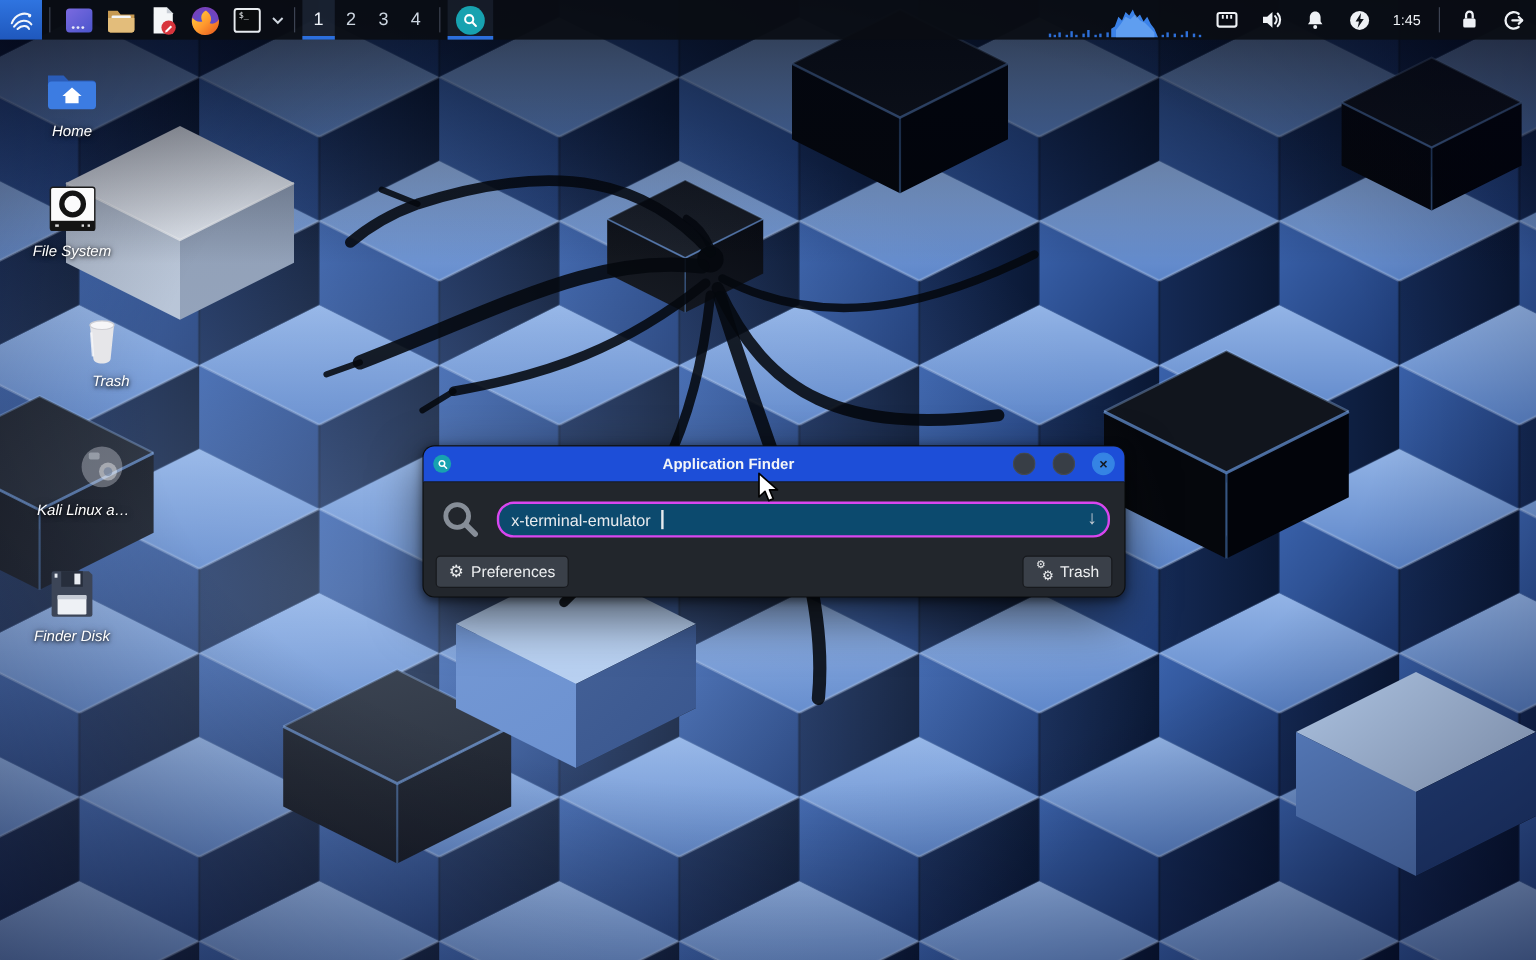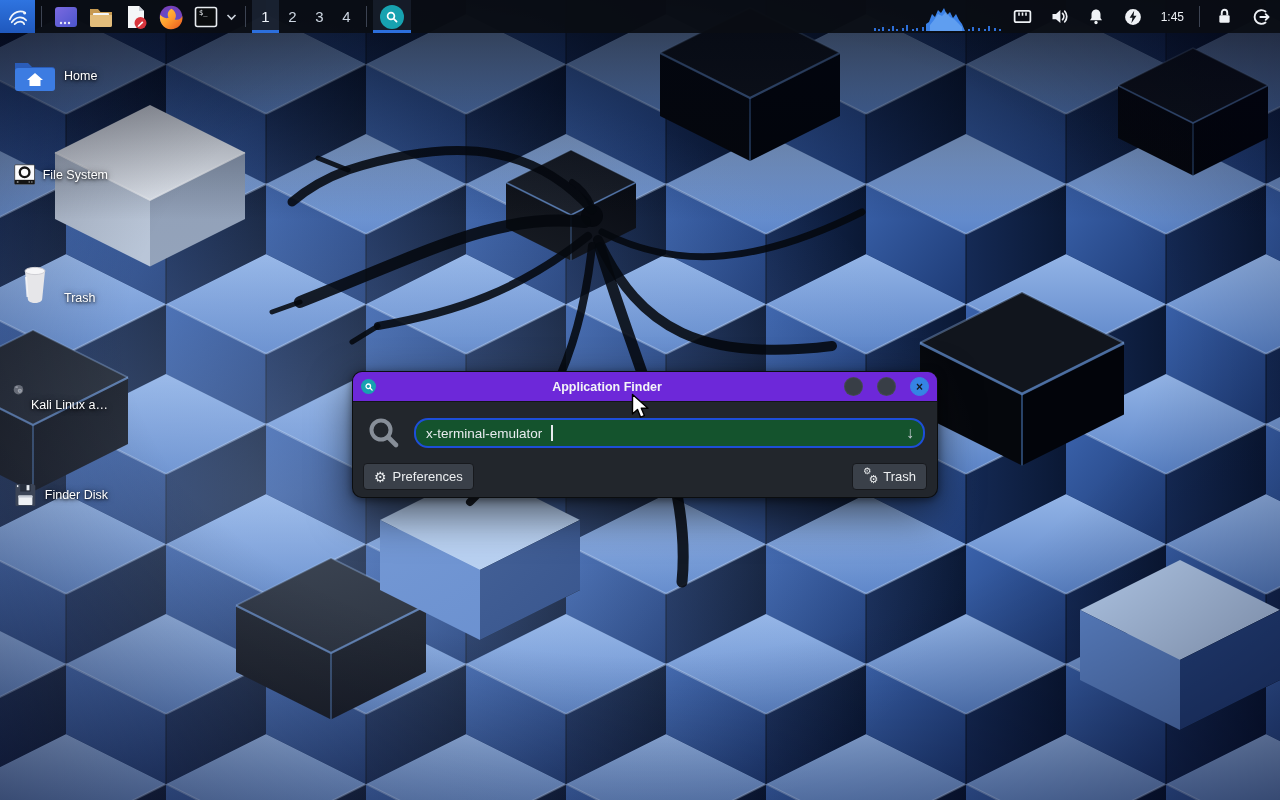--- a/index.html
+++ b/index.html
@@ -28,41 +28,41 @@
   .af-badge{width:24px;height:24px;border-radius:50%;background:#17a2b0;
     display:grid;place-items:center;}
   .af-badge.small{width:15px;height:15px;}
   .p-spacer{flex:1;}
   .cpu{display:flex;align-items:flex-end;}
   .status-icon{width:37px;display:grid;place-items:center;cursor:pointer;}
   .clock{display:flex;align-items:center;padding:0 9px;color:#eef1f5;
     font-size:12px;cursor:pointer;}
 
   
-  .dicon{position:absolute;left:12px;width:96px;display:flex;flex-direction:row;
-    align-items:center;gap:6px;cursor:pointer;}
+  .dicon{position:absolute;left:12px;width:96px;display:flex;flex-direction:column;
+    align-items:center;gap:6px;cursor:pointer;font-style:italic;}
   .dicon .lbl{color:#fff;font-size:12.5px;text-shadow:0 1px 3px rgba(0,0,0,.9),0 0 6px rgba(0,0,0,.55);
     white-space:nowrap;}
 
   
   .dialog{position:absolute;left:352px;top:371px;width:586px;height:127px;
     background:#22262c;border-radius:10px;z-index:40;
     box-shadow:0 16px 42px rgba(0,0,0,.6),0 2px 8px rgba(0,0,0,.5);
     border:1px solid rgba(0,0,0,.65);box-sizing:border-box;}
-  .titlebar{height:29px;background:#6d28d9;border-radius:9px 9px 0 0;
+  .titlebar{height:29px;background:#1d4ed8;border-radius:9px 9px 0 0;
     display:flex;align-items:center;padding:0 8px;gap:8px;
     border-bottom:1px solid #121519;}
   .title{flex:1;text-align:center;color:#f3f5f7;font-size:12.5px;font-weight:bold;}
   .winbtn{width:17px;height:17px;border-radius:50%;background:#383e46;
     border:1px solid rgba(255,255,255,.06);margin-left:6px;cursor:pointer;
     display:grid;place-items:center;}
   .winbtn.close{background:#3584e4;border-color:#3584e4;color:#141921;
     font-size:12px;font-weight:bold;line-height:1;}
   .af-row1{display:flex;align-items:center;gap:13px;margin:14px 12px 0 14px;}
-  .entry{flex:1;height:30px;background:#14532d;border:2px solid #1d4ed8;
+  .entry{flex:1;height:30px;background:#0c4a6e;border:2px solid #d946ef;
     border-radius:14px;display:flex;align-items:center;padding:0 10px;
     box-sizing:border-box;position:relative;cursor:text;}
   .entry .txt{color:#e8ebee;font-size:13.5px;}
   .caret{width:1.5px;height:16px;background:#e8ebee;margin-left:9px;}
   .entry .drop{position:absolute;right:9px;color:#c6ccd4;font-size:16px;line-height:1;}
   .af-row2{display:flex;justify-content:space-between;margin:13px 10px 0 10px;}
   .btn{height:27px;background:#3a4049;border:1px solid #17191d;border-radius:4px;
     color:#eceef0;font-size:13px;display:inline-flex;align-items:center;gap:6px;
     padding:0 10px;cursor:pointer;box-sizing:border-box;}
   .gear{font-size:14px;line-height:1;font-family:"DejaVu Sans",sans-serif;}

